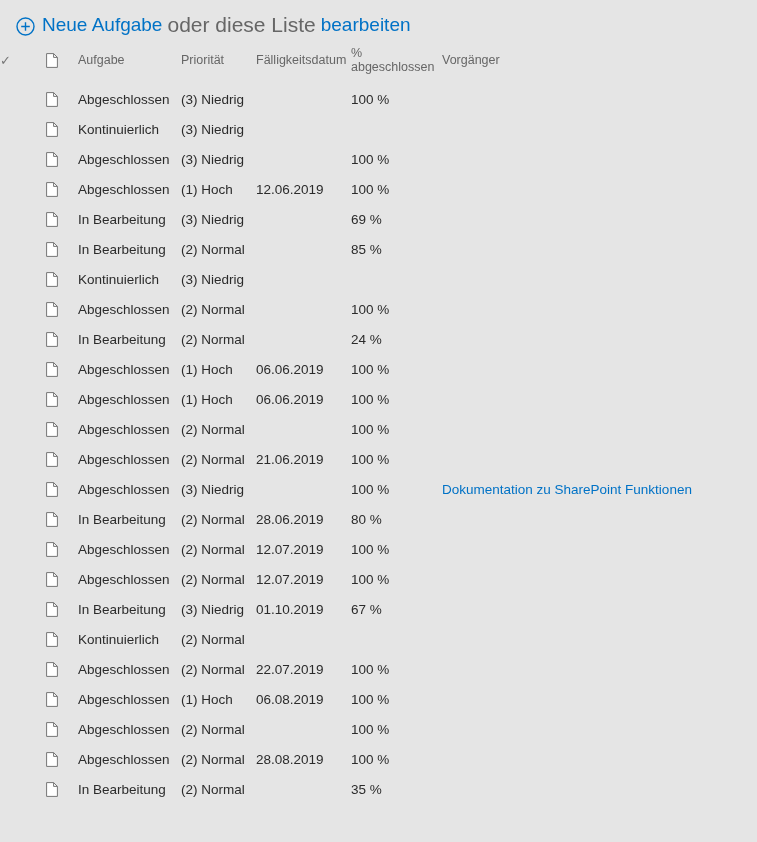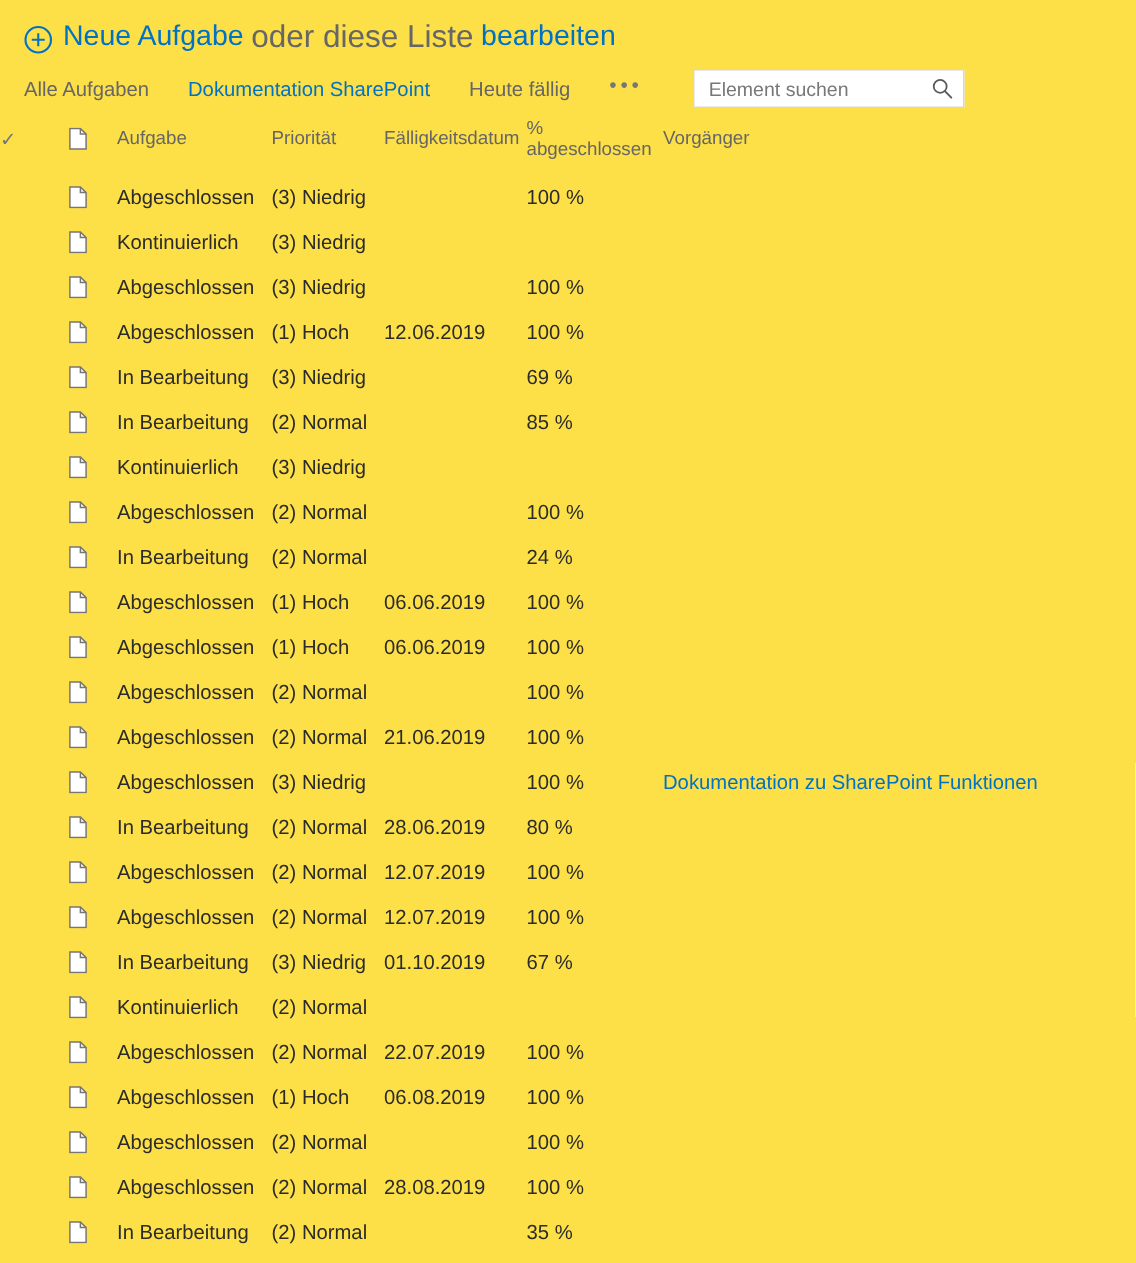--- a/index.html
+++ b/index.html
@@ -10,21 +10,21 @@
     width: 757px;
     height: 842px;
     background: #ffffff;
     font-family: "Liberation Sans", sans-serif;
     -webkit-font-smoothing: antialiased;
   }
 
   .page {
     width: 757px;
     height: 842px;
-    background: #fde047;
+    background: #e5e5e5;
     position: relative;
     overflow: hidden;
   }
 
   
   .command-bar {
     display: flex;
     align-items: center;
     padding: 12px 0 0 16px;
     height: 38px;
@@ -166,36 +166,20 @@
       <svg width="19" height="19" viewBox="0 0 19 19">
         <circle cx="9.5" cy="9.5" r="8.5" fill="none" stroke="#0072c6" stroke-width="1.4"></circle>
         <path d="M9.5 5.2 V13.8 M5.2 9.5 H13.8" stroke="#0072c6" stroke-width="1.4" stroke-linecap="butt"></path>
       </svg>
     </span>
     <span class="cmd-link">Neue Aufgabe</span>
     <span class="cmd-static">oder diese Liste</span>
     <span class="cmd-link">bearbeiten</span>
   </div>
 
-  <div class="views-row">
-    <span class="view-tab">Alle Aufgaben</span>
-    <span class="view-tab active">Dokumentation SharePoint</span>
-    <span class="view-tab">Heute fällig</span>
-    <span class="ellipsis-btn">•••</span>
-
-    <div class="search-box">
-      <input type="text" placeholder="Element suchen" style="">
-      <span class="search-icon">
-        <svg width="16" height="16" viewBox="0 0 16 16">
-          <circle cx="6.8" cy="6.6" r="4.3" fill="none" stroke="#5a5a5a" stroke-width="1.2"></circle>
-          <path d="M10.1 9.9 L14.2 14.1" stroke="#5a5a5a" stroke-width="1.3" stroke-linecap="round"></path>
-        </svg>
-      </span>
-    </div>
-  </div>
 
   <div class="list-wrap">
     <table class="task-list">
       <colgroup>
         <col class="c-check">
           <col class="c-doc">
           <col class="c-status">
         <col class="c-prio">
           <col class="c-due">
           <col class="c-pct">

